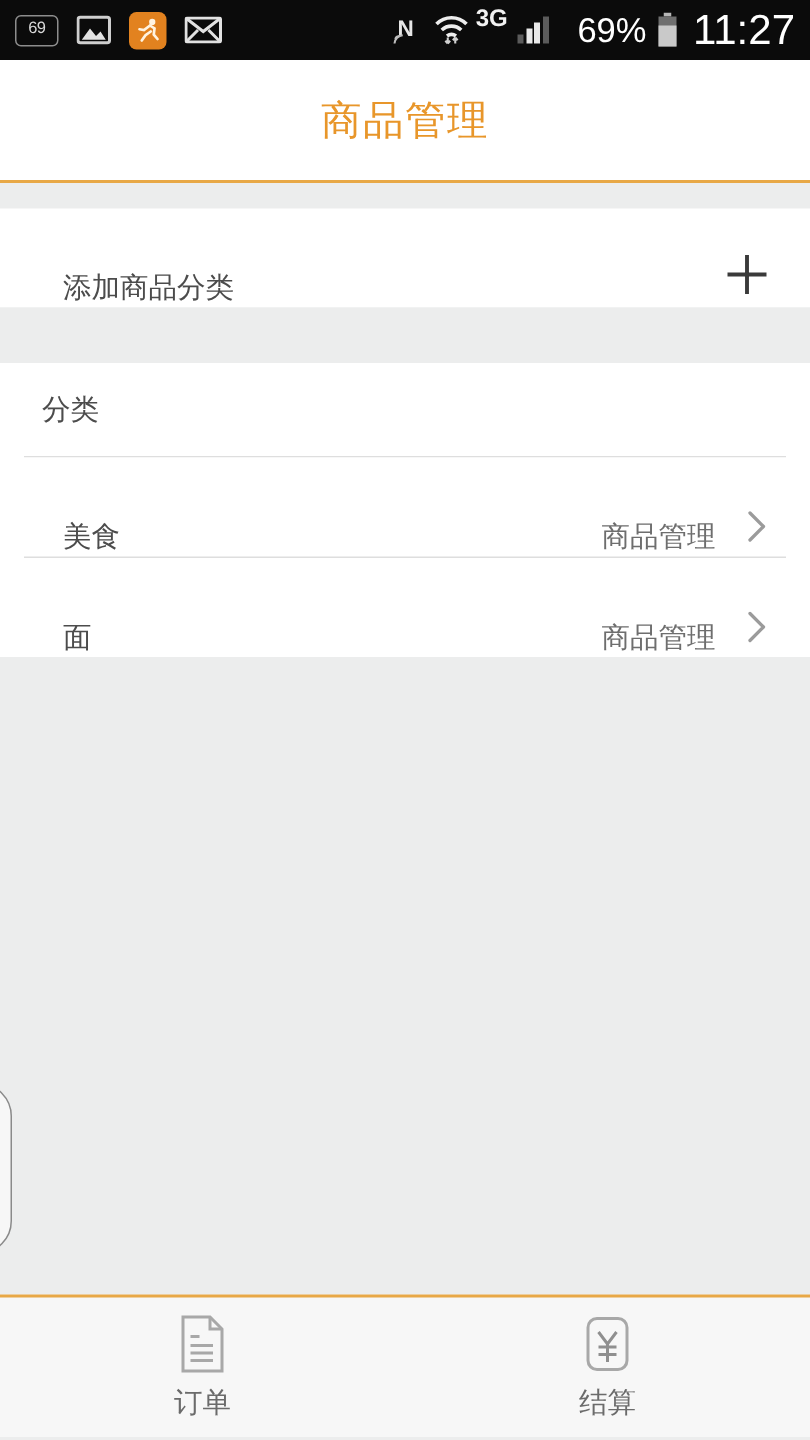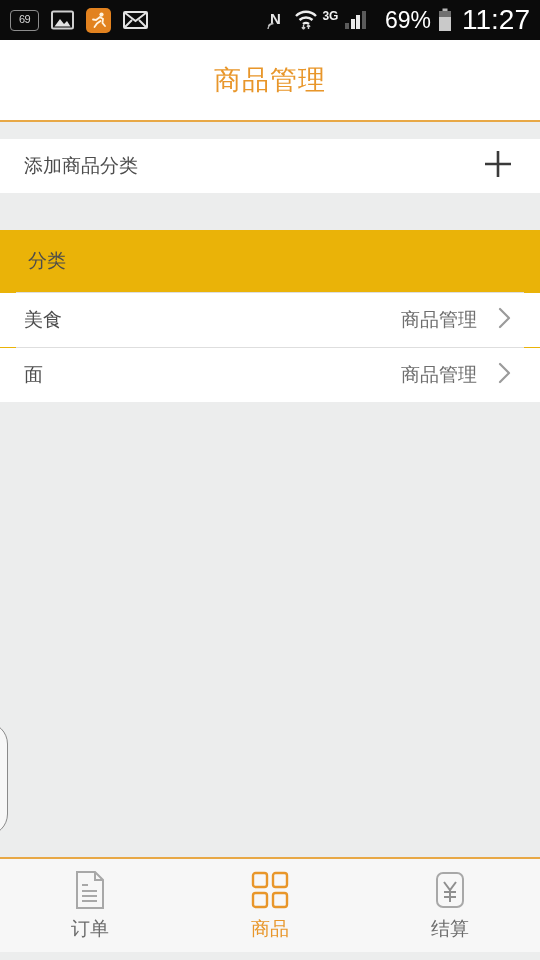--- a/index.html
+++ b/index.html
@@ -56,24 +56,24 @@
     width: 25px;
     height: 25px;
     background: #e2821f;
     border-radius: 5px;
     display: inline-flex;
     align-items: center;
     justify-content: center;
   }
   .sb-3g {
     color: #f2f2f2;
-    font-size: 12px;
+    font-size: 16px;
     font-weight: bold;
     align-self: flex-start;
-    margin-top: 5px;
+    margin-top: 0;
     margin-left: -3px;
   }
   .sb-clock {
     color: #ffffff;
     font-size: 28px;
     margin-left: 3px;
     letter-spacing: 0px;
   }
   .sb-pct {
     color: #ffffff;
@@ -125,42 +125,42 @@
   }
   .gap {
     height: 17px;
     background: #eceded;
   }
   .gap.sm { height: 15px; }
   .gap.lg { height: 22px; }
 
   .row {
     background: #ffffff;
-    height: 54px;
-    display: flex;
-    align-items: center;
-    padding: 0 25px 0 24px;
+    height: 66px;
+    display: flex;
+    align-items: flex-end;
+    padding: 0 25px 0 42px;
     box-sizing: border-box;
   }
   .row-label {
     font-size: 19px;
     color: #4c4c4c;
   }
   .row-spacer { flex: 1; }
   .row-value {
     font-size: 19px;
     color: #6e6e6e;
     margin-right: 18px;
   }
 
   .plus-icon { display: block; }
   .chev-icon { display: block; }
 
   .section-block {
-    background: #eab308;
+    background: #ffffff;
   }
   .section-head {
     height: 62px;
     display: flex;
     align-items: center;
     padding: 0 28px;
     box-sizing: border-box;
   }
   .section-head .row-label { color: #4c4c4c; }
   .divider {
@@ -179,21 +179,21 @@
     border: 1.5px solid #8a8a8a;
     border-radius: 22px;
     background: #f7f7f7;
     box-sizing: border-box;
   }
 
   
   .tabbar {
     position: absolute;
     left: 0;
-    bottom: 8px;
+    bottom: 2px;
     width: 540px;
     height: 95px;
     background: #f7f7f7;
     border-top: 2px solid #e8a846;
     display: flex;
     box-sizing: border-box;
   }
   .tab {
     flex: 1;
     display: flex;
@@ -337,31 +337,20 @@
     <span class="tab-icon">
       <svg width="34" height="40" viewBox="0 0 34 40">
         <path d="M4 2 H22 L30 10 V38 H4 Z" fill="none" stroke="#a8a8a8" stroke-width="2"></path>
         <path d="M22 2 V10 H30" fill="none" stroke="#a8a8a8" stroke-width="2"></path>
         <path d="M9 15 H15 M9 21 H24 M9 26 H24 M9 31 H24" stroke="#a8a8a8" stroke-width="2" fill="none"></path>
       </svg>
     </span>
     <span class="tab-label">订单</span>
   </div>
 
-  <div class="tab active">
-    <span class="tab-icon">
-      <svg width="38" height="38" viewBox="0 0 38 38">
-        <rect x="2" y="2" width="14" height="14" rx="2.5" fill="none" stroke="#e8962a" stroke-width="2.4"></rect>
-        <rect x="22" y="2" width="14" height="14" rx="2.5" fill="none" stroke="#e8962a" stroke-width="2.4"></rect>
-        <rect x="2" y="22" width="14" height="14" rx="2.5" fill="none" stroke="#e8962a" stroke-width="2.4"></rect>
-        <rect x="22" y="22" width="14" height="14" rx="2.5" fill="none" stroke="#e8962a" stroke-width="2.4"></rect>
-      </svg>
-    </span>
-    <span class="tab-label">商品</span>
-  </div>
 
   <div class="tab">
     <span class="tab-icon">
       <svg width="36" height="38" viewBox="0 0 36 38">
         <rect x="5" y="2" width="26" height="34" rx="6" fill="none" stroke="#a8a8a8" stroke-width="2"></rect>
         <path d="M12 11 L18 19 L24 11 M12 21 H24 M12 26 H24 M18 19 V31" stroke="#8f8f8f" stroke-width="2" fill="none"></path>
       </svg>
     </span>
     <span class="tab-label">结算</span>
   </div>

